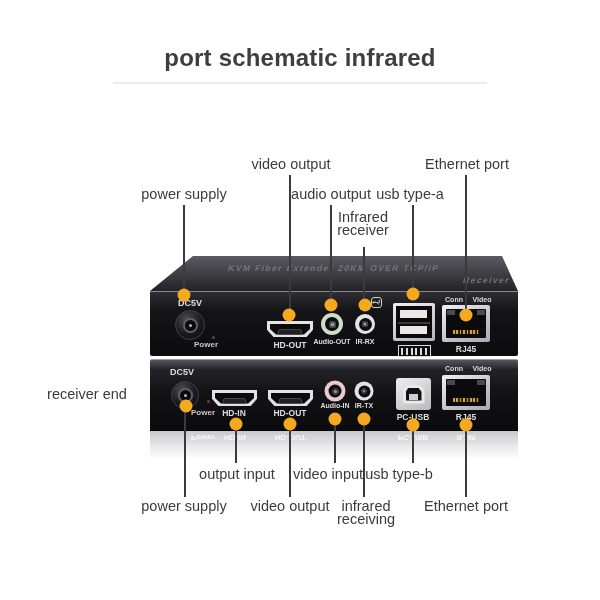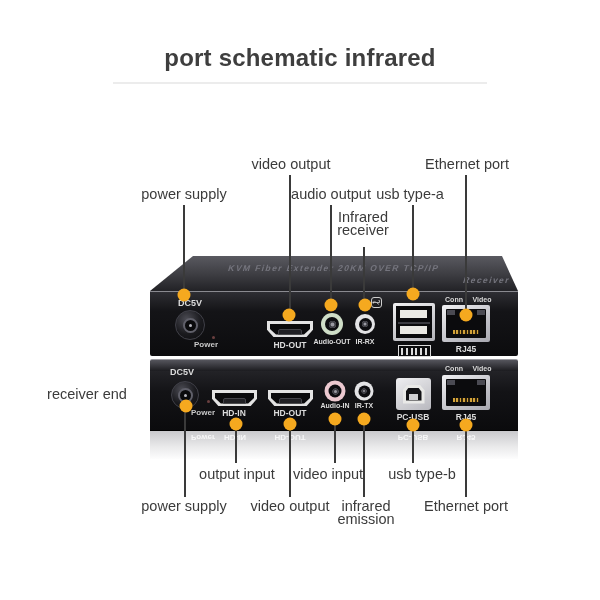--- a/index.html
+++ b/index.html
@@ -116,26 +116,26 @@
   <div class="lbl" style="left:184px;top:186px">power supply</div>
   <div class="lbl" style="left:331px;top:186px">audio output</div>
   <div class="lbl" style="left:410px;top:186px">usb type-a</div>
   <div class="lbl two" style="left:363px;top:211px">
     <div>Infrared</div>
     <div>receiver</div>
   </div>
 
   <div class="lbl" style="left:237px;top:466px">output input</div>
   <div class="lbl" style="left:328px;top:466px">video input</div>
-  <div class="lbl" style="left:422px;top:466px">usb type-b</div>
+  <div class="lbl" style="left:399px;top:466px">usb type-b</div>
   <div class="lbl" style="left:184px;top:498px">power supply</div>
   <div class="lbl" style="left:290px;top:498px">video output</div>
   <div class="lbl two" style="left:366px;top:500px">
     <div>infrared</div>
-    <div>emission</div>
+    <div>receiving</div>
   </div>
   <div class="lbl" style="left:466px;top:498px">Ethernet port</div>
 
   <div class="dev-top1">
     <div class="dev-top-text" style="top:7px">KVM Fiber Extender 20KM OVER TCP/IP</div>
     <div class="dev-top-text" style="top:19px;left:120px;width:240px;text-align:right">Receiver</div>
   </div>
   <div class="dev-front"></div>
 
   <div class="ptxt" style="left:190px;top:298px;font-size:9px">DC5V</div>

